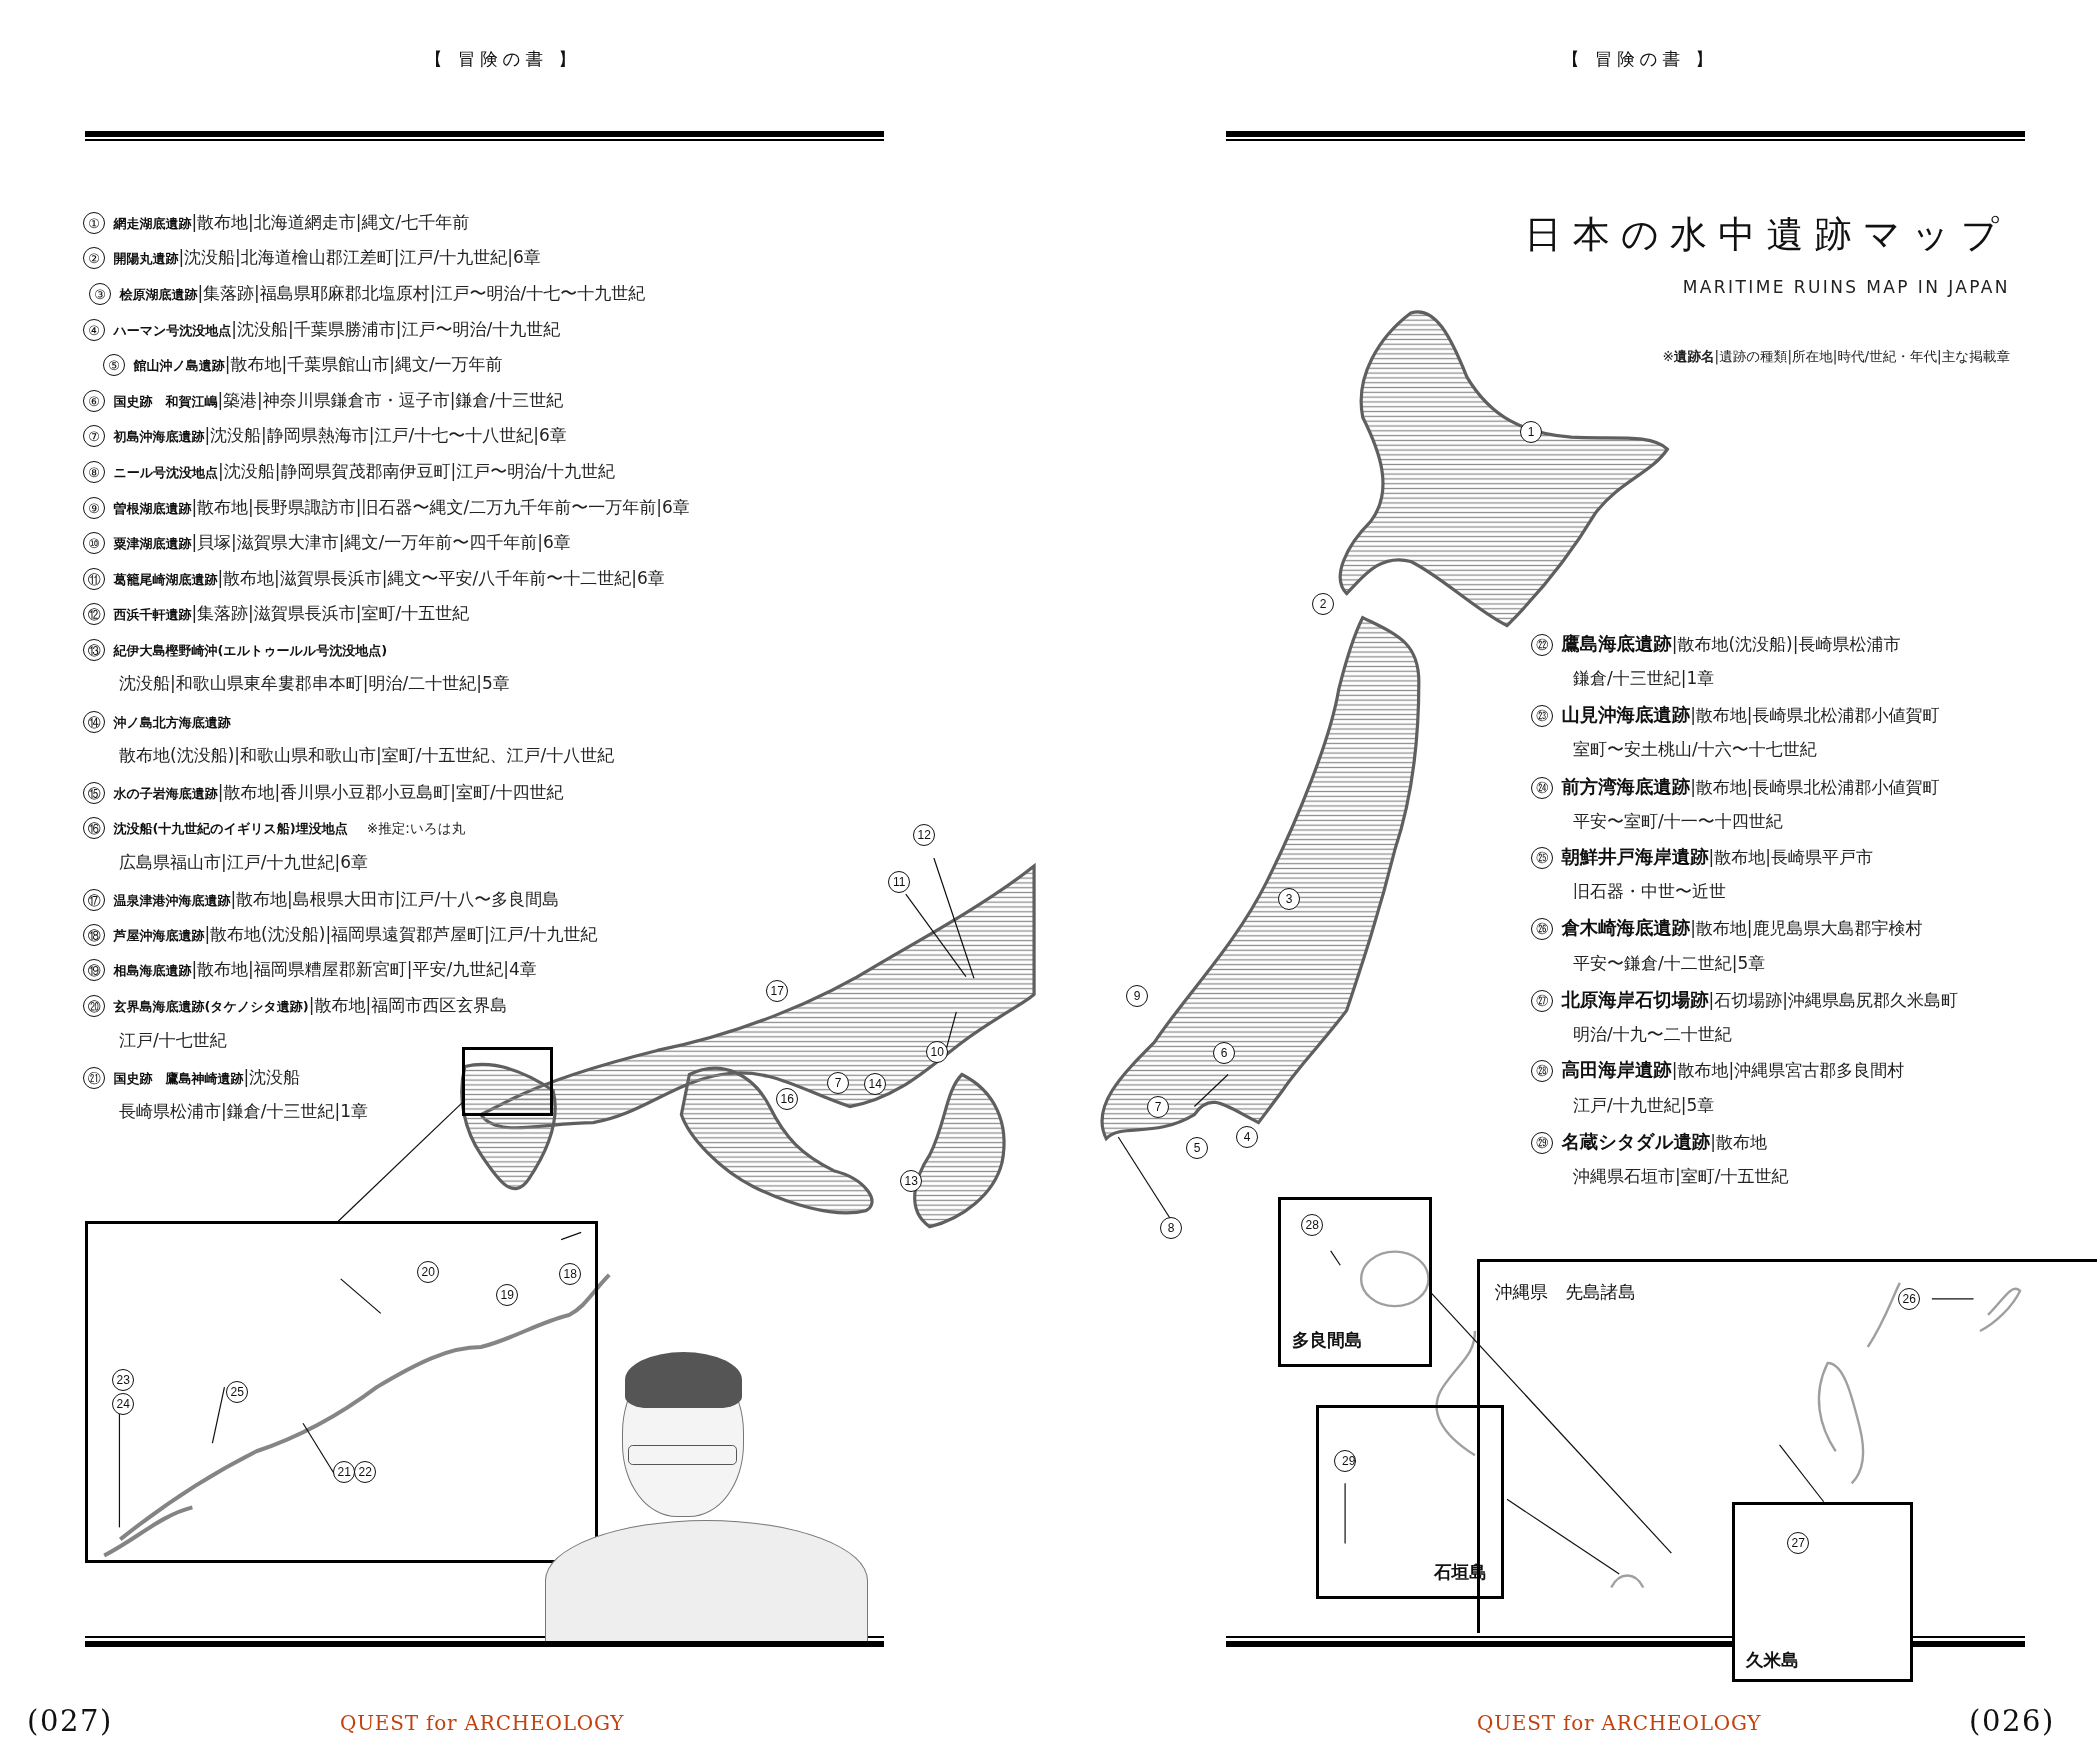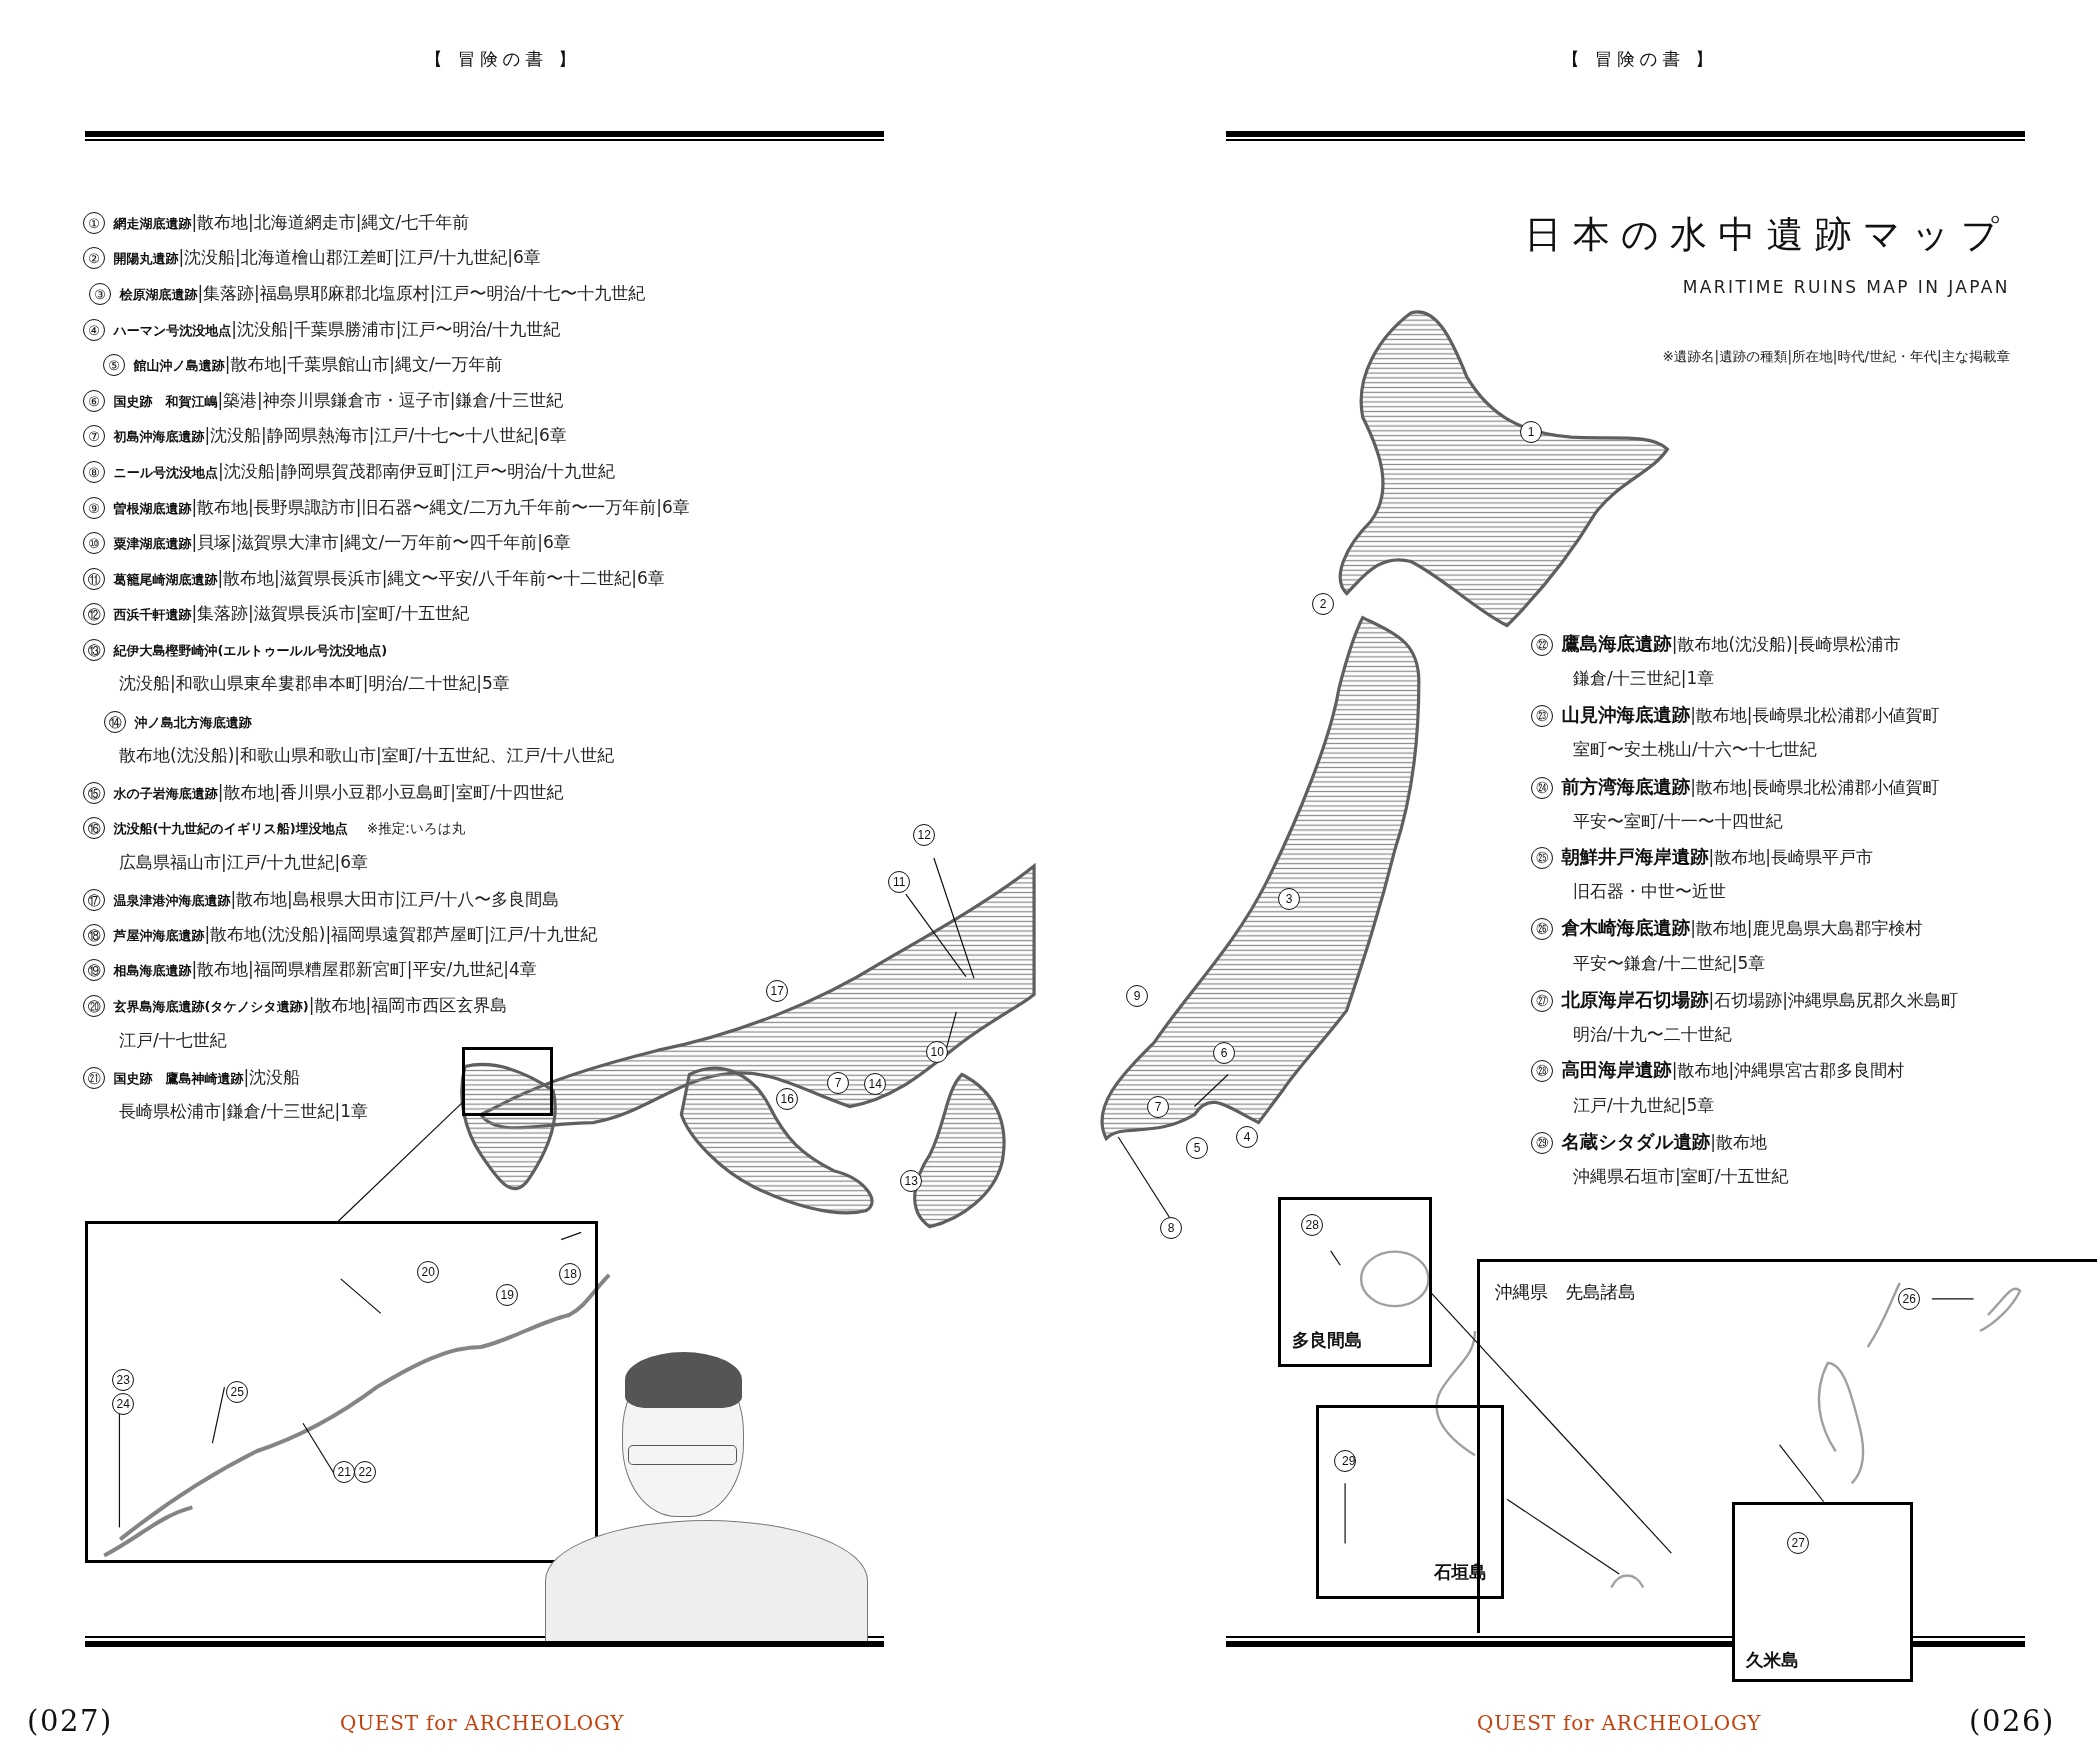--- a/index.html
+++ b/index.html
@@ -32,21 +32,21 @@
                   box-sizing: border-box; font-family: "Liberation Sans", sans-serif; }
   .r-entry .name { font-weight: bold; font-size: 18.4px; }
   .r-entry .detail { color: #222; font-size: 17px; }
 
   
   .map-title { position: absolute; right: 87px; top: 210px; font-size: 37px; letter-spacing: 11.2px;
                font-family: "DejaVu Serif", serif; font-weight: normal; color: #111; }
   .map-subtitle { position: absolute; right: 87px; top: 277px; font-size: 17px; letter-spacing: 2.4px;
                   font-family: "DejaVu Sans", sans-serif; color: #222; }
   .map-key { position: absolute; right: 87px; top: 348px; font-size: 13.6px; color:#222; }
-  .map-key b { font-weight: normal; }
+  .map-key b { font-weight: bold; }
 
   
   .marker { position: absolute; width: 22.4px; height: 22.4px; border: 1.2px solid #111; border-radius: 50%;
             background: #fff; font-size: 12px; line-height: 21px; text-align: center; box-sizing: border-box;
             font-family: "Liberation Sans", sans-serif; }
   .inset { position: absolute; border: 3.2px solid #000; background: transparent; box-sizing: border-box; }
   .inset-label { position: absolute; font-weight: bold; font-size: 17.6px; }
   svg { position: absolute; left: 0; top: 0; }
 </style>
 </head>
@@ -209,21 +209,21 @@
 <div class="entry" style="top:566px;">
   <span class="num">⑪</span><span class="name">葛籠尾崎湖底遺跡</span><span class="detail">|散布地|滋賀県長浜市|縄文〜平安/八千年前〜十二世紀|6章</span>
 </div>
 <div class="entry" style="top:601px;">
   <span class="num">⑫</span><span class="name">西浜千軒遺跡</span><span class="detail">|集落跡|滋賀県長浜市|室町/十五世紀</span>
 </div>
 <div class="entry" style="top:637px;">
   <span class="num">⑬</span><span class="name">紀伊大島樫野崎沖(エルトゥールル号沈没地点)</span>
 </div>
 <div class="cont" style="left:119px; top:672px;">沈没船|和歌山県東牟婁郡串本町|明治/二十世紀|5章</div>
-<div class="entry" style="top:709px;margin-left:21px;">
+<div class="entry" style="top:709px;">
   <span class="num">⑭</span><span class="name">沖ノ島北方海底遺跡</span>
 </div>
 <div class="cont" style="left:119px; top:744px;">散布地(沈没船)|和歌山県和歌山市|室町/十五世紀、江戸/十八世紀</div>
 <div class="entry" style="top:780px;">
   <span class="num">⑮</span><span class="name">水の子岩海底遺跡</span><span class="detail">|散布地|香川県小豆郡小豆島町|室町/十四世紀</span>
 </div>
 <div class="entry" style="top:815px;">
   <span class="num">⑯</span><span class="name">沈没船(十九世紀のイギリス船)埋没地点</span><span class="note">※推定:いろは丸</span>
 </div>
 <div class="cont" style="left:119px; top:851px;">広島県福山市|江戸/十九世紀|6章</div>

